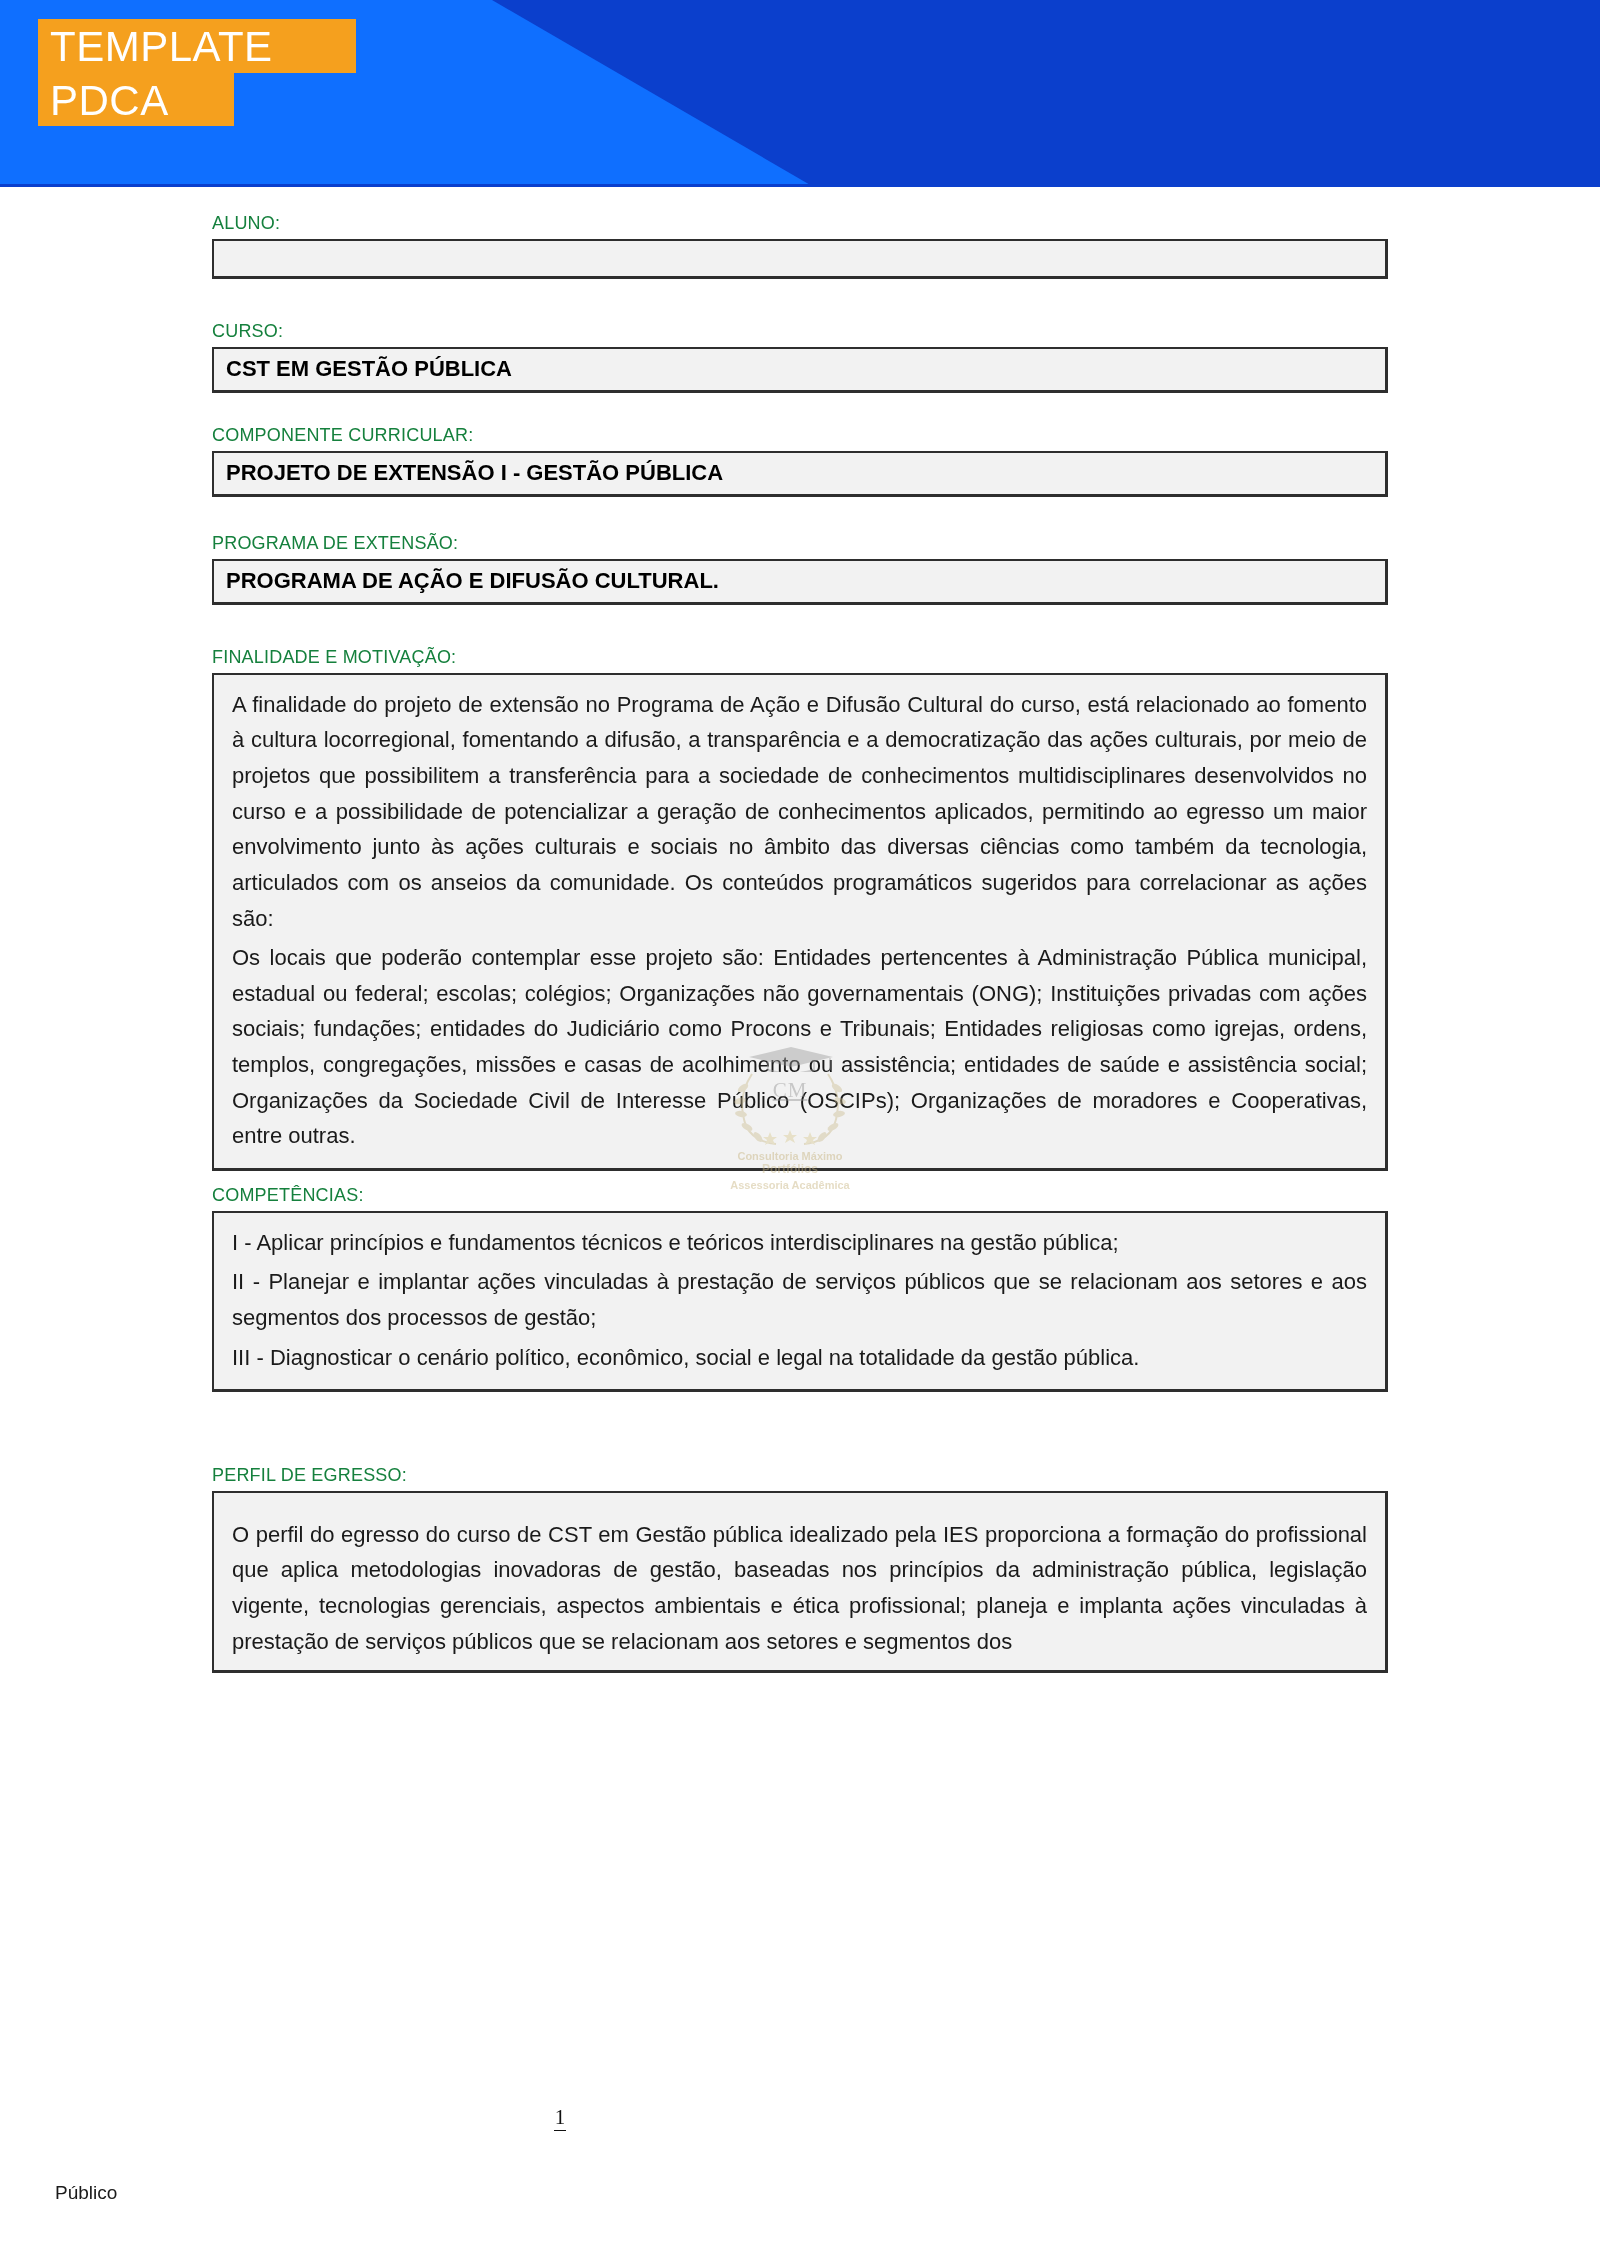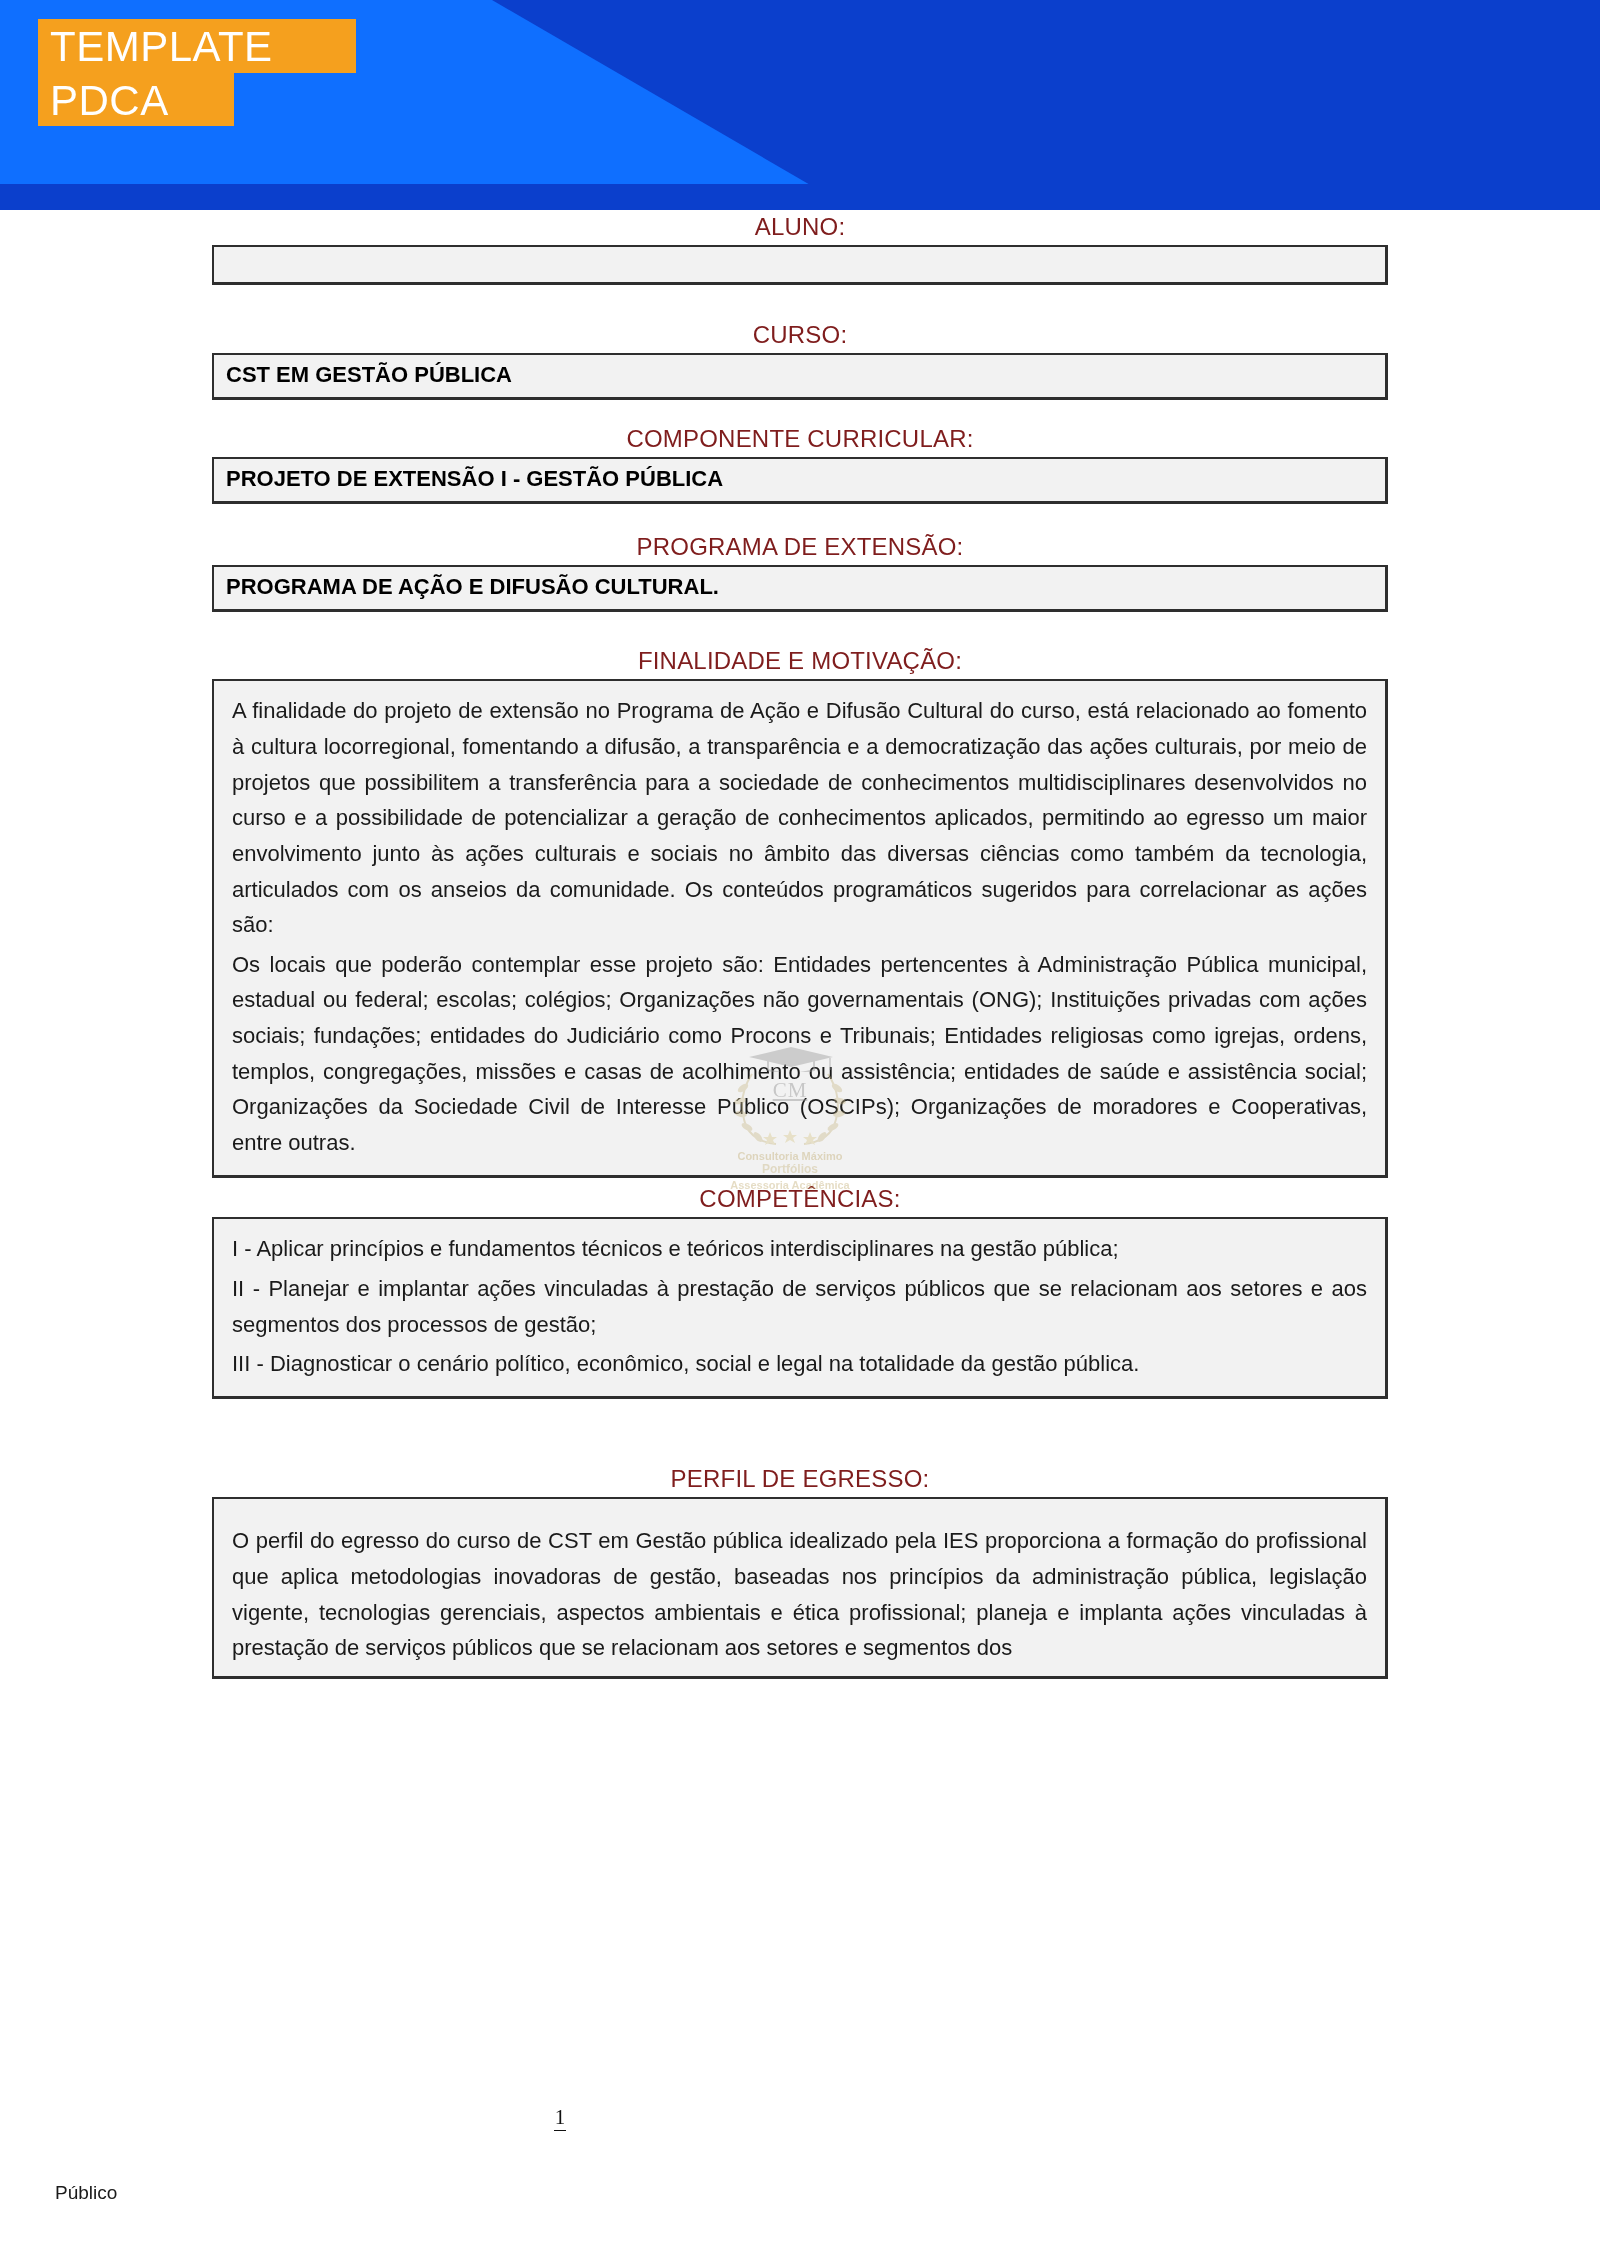--- a/index.html
+++ b/index.html
@@ -13,21 +13,21 @@
     position: relative;
     font-family: "Liberation Sans", sans-serif;
     overflow: hidden;
   }
 
   
   .banner {
     position: absolute;
     left: 0; top: 0;
     width: 1600px;
-    height: 210px;
+    height: 186px;
     background: #0B3FCC;
     overflow: hidden;
   }
   .banner-wedge {
     position: absolute;
     left: 0; top: 0;
     width: 820px;
     height: 186px;
     background: #0F6FFF;
     clip-path: polygon(0 0, 492px 0, 812px 186px, 0 186px);
@@ -67,27 +67,26 @@
     top: 186px;
     width: 1600px;
   }
 
   .field-group {
     position: absolute;
     left: 212px;
     width: 1176px;
   }
   .field-label {
-    color: #7f1d1d;
-    font-size: 24px;
+    color: #15803d;
+    font-size: 18px;
     line-height: 1.1;
     letter-spacing: 0.2px;
     padding-bottom: 5px;
     white-space: nowrap;
-    text-align: center;
   }
   .field-box {
     border: 2px solid #2E2E2E;
     border-right-width: 3px;
     border-bottom-width: 3px;
     background: #F2F2F2;
     box-sizing: border-box;
     padding: 6px 20px 8px 12px;
   }
   .field-box.empty { height: 40px; padding: 0; }

